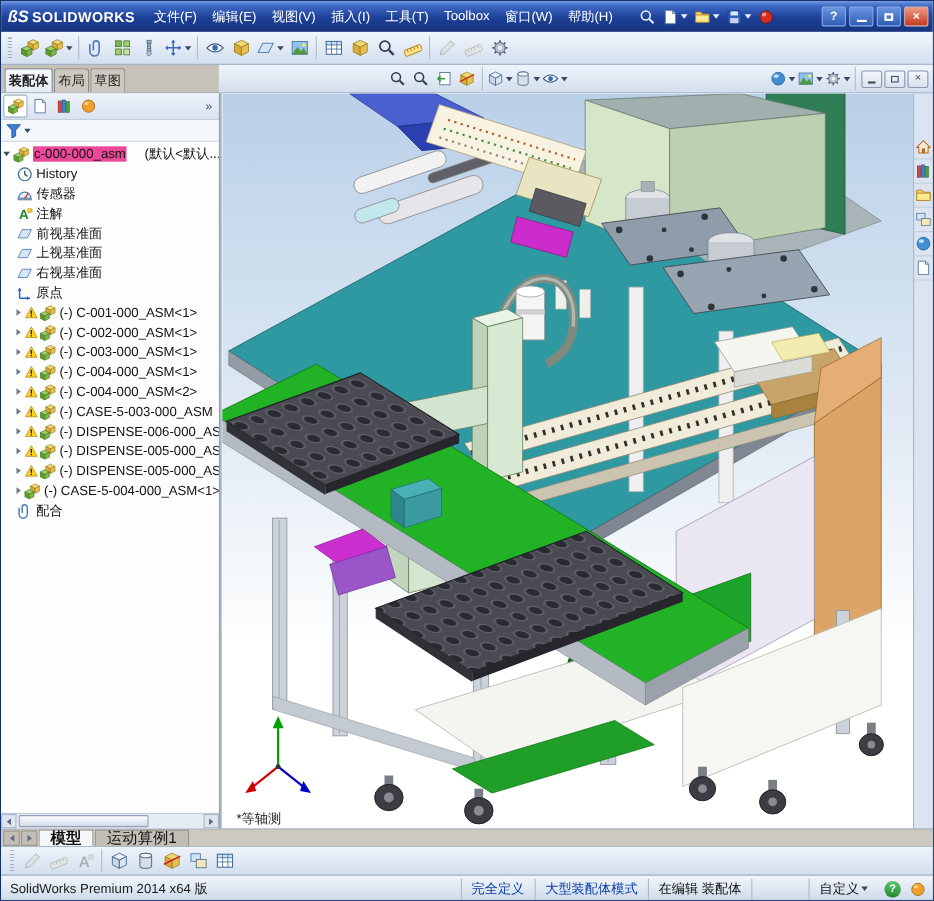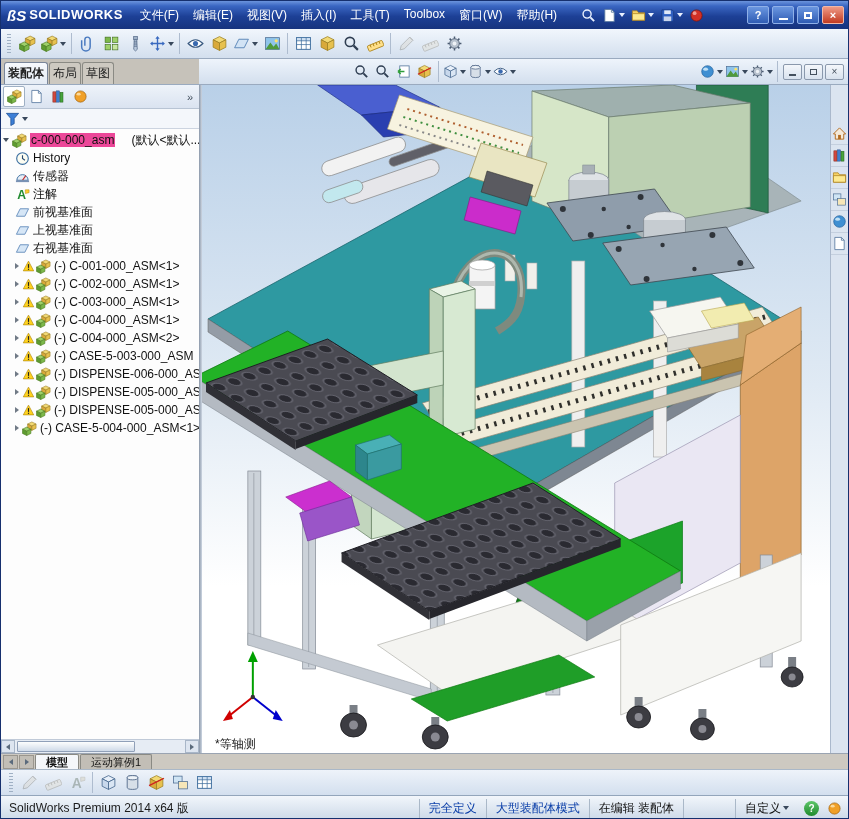--- a/index.html
+++ b/index.html
@@ -2,21 +2,21 @@
 <html><head>
 <meta charset="utf-8">
 <style>
 *{margin:0;padding:0;box-sizing:border-box}
 html,body{background:#6b7686}
 body{font-family:"Liberation Sans",sans-serif;font-size:12px;color:#111}
 .window{position:relative;width:849px;height:819px;background:#dfe7f2;overflow:hidden;border:1px solid #16306e}
 
 .titlebar{height:28px;display:flex;align-items:center;padding:0 4px;color:#fff;
  background:linear-gradient(180deg,#6b94dd 0%,#3a66c2 18%,#1d4096 55%,#16337e 100%)}
-.logo{display:flex;align-items:flex-start;margin:0 10px 0 2px;white-space:nowrap}
+.logo{display:flex;align-items:center;margin:0 10px 0 2px;white-space:nowrap}
 .logo .mark{font-style:italic;font-weight:bold;font-size:15px;margin-right:3px}
 .logo .name{font-weight:bold;font-size:13px;letter-spacing:.4px}
 .menu{display:flex}
 .menu .mi{padding:16px 7px;cursor:default}
 .tb-quick{display:flex;align-items:center;margin-left:14px}
 .qbtn{display:flex;align-items:center;height:22px;padding:0 3px;border-radius:2px}
 .dd{width:0;height:0;border-left:3px solid transparent;border-right:3px solid transparent;border-top:4px solid #39485c;margin-left:2px}
 .titlebar .dd{border-top-color:#eaf1ff}
 .winbtns{margin-left:auto;display:flex;align-items:center}
 .wbtn{width:22px;height:18px;margin-left:3px;border:1px solid #8fb0e8;border-radius:2px;display:flex;align-items:center;justify-content:center;
@@ -71,21 +71,21 @@
 .hthumb{width:118px;height:11px;margin:0 2px;background:linear-gradient(#fdfefe,#cfdae8);border:1px solid #90a0b8;border-radius:1px}
 .split{width:3px;background:linear-gradient(90deg,#8a97a8,#cdd6e2)}
 .viewport{position:relative;width:630px;overflow:hidden;background:#fff}
 .scene{position:absolute;left:0;top:0;width:100%;height:100%}
 .view-label{position:absolute;left:13px;bottom:0;color:#1a1a1a;font-size:12px}
 .taskpane{width:18px;background:#dbe4f0;border-left:1px solid #aab8cc;display:flex;flex-direction:column;align-items:center;padding-top:38px}
 .tpbtn{width:17px;height:22px;display:flex;align-items:center;justify-content:center;border-bottom:1px solid #c4cfde}
 
 .doc-tabs{height:16px;display:flex;align-items:flex-end;background:#cdc9c1;border-top:1px solid #9aa4b2;padding-left:2px}
 .dnav{width:15px;height:14px;display:flex;align-items:center;justify-content:center;background:#c2beb6;border:1px solid #9a968e;margin-right:1px}
-.dtab{height:15px;display:flex;align-items:center;padding:6px 10px;font-size:11px;border:1px solid #8a8a84;border-bottom:none;border-radius:2px 2px 0 0;background:#c2beb6;margin-right:1px}
+.dtab{height:15px;display:flex;align-items:center;padding:6px 10px;font-size:14px;border:1px solid #8a8a84;border-bottom:none;border-radius:2px 2px 0 0;background:#c2beb6;margin-right:1px}
 .dtab.active{background:#f5f7fa;font-weight:bold}
 .bottom-toolbar{height:26px;display:flex;align-items:center;padding-left:4px;background:linear-gradient(#eef3fa,#d3dfee);border-top:1px solid #aab8c8;color:#2f3e52}
 .statusbar{height:25px;display:flex;align-items:center;background:linear-gradient(#f2f6fb,#ccd9e8);border-top:1px solid #93a5bb}
 .sb-left{padding:0 8px;color:#1c1c1c}
 .sb-cells{margin-left:auto;display:flex;align-items:center;height:100%}
 .sbcell{display:flex;align-items:center;height:19px;padding:0 9px;border-left:1px solid #aab8c8}
 .sb-blue{color:#0a3ea8}
 .sb-spacer{width:52px;height:19px;border-left:1px solid #aab8c8}
 .sbhelp{width:15px;height:15px;border-radius:50%;background:linear-gradient(#5ec66a,#1f8a2e);color:#fff;font-size:10px;font-weight:bold;display:flex;align-items:center;justify-content:center;margin:0 6px}
 .sbball{margin:0 6px 0 2px;display:flex}
@@ -548,20 +548,26 @@
               <use href="#i-plane"></use>
             </svg>
             <span class="tlabel">上视基准面</span>
           </div>
         <div class="trow">
             <svg class="ticon">
               <use href="#i-plane"></use>
             </svg>
             <span class="tlabel">右视基准面</span>
           </div>
+        <div class="trow">
+            <svg class="ticon">
+              <use href="#i-origin"></use>
+            </svg>
+            <span class="tlabel">原点</span>
+          </div>
 
         <div class="trow">
             <span class="exp"></span>
             <svg class="wicon">
               <use href="#i-warn"></use>
             </svg>
             <svg class="ticon">
               <use href="#i-asm"></use>
             </svg>
             <span class="tlabel">(-) C-001-000_ASM&lt;1&gt;</span>
@@ -645,20 +651,26 @@
               <use href="#i-asm"></use>
             </svg>
             <span class="tlabel">(-) DISPENSE-005-000_AS</span>
           </div>
         <div class="trow">
             <span class="exp"></span>
             <svg class="ticon">
               <use href="#i-asm"></use>
             </svg>
             <span class="tlabel">(-) CASE-5-004-000_ASM&lt;1&gt;</span>
+          </div>
+        <div class="trow">
+            <svg class="ticon">
+              <use href="#i-clip"></use>
+            </svg>
+            <span class="tlabel">配合</span>
           </div>
       </div>
 
       <div class="hscroll">
         <div class="harrow">
             <span class="tri-l"></span>
           </div>
         <div class="hthumb"></div>
         <div style="margin-left:auto" class="harrow">
             <span class="tri-r"></span>

